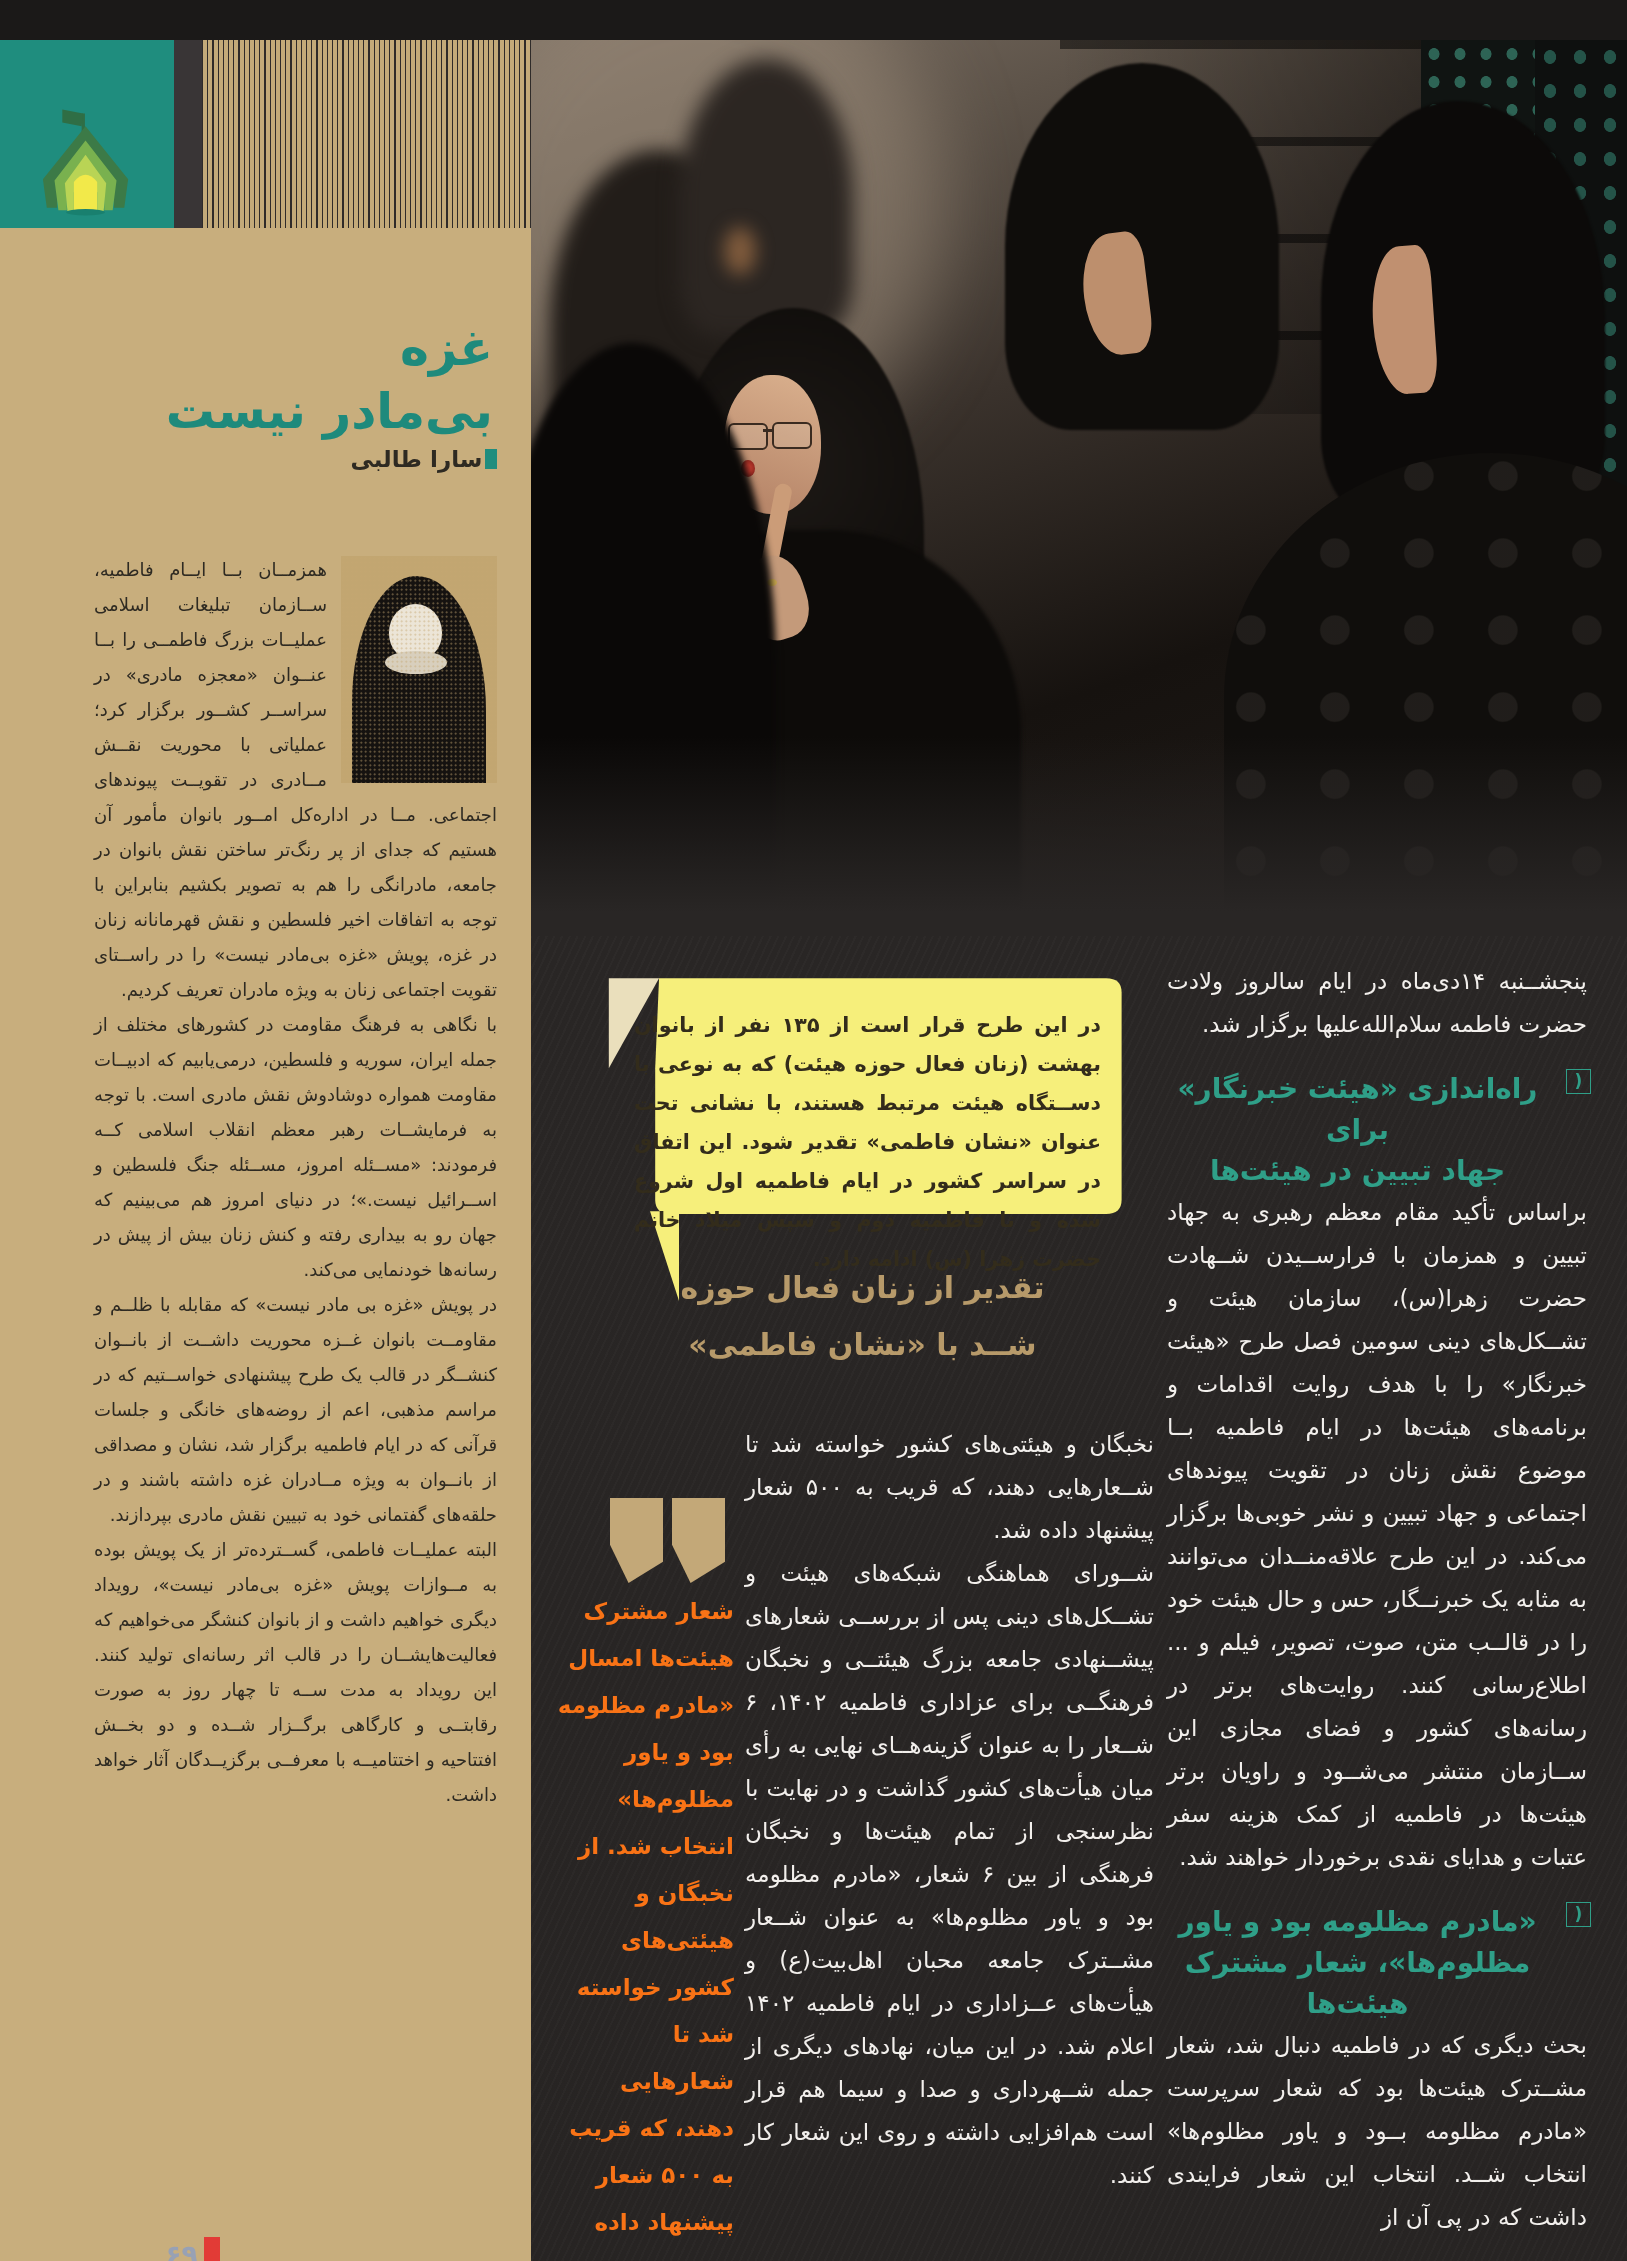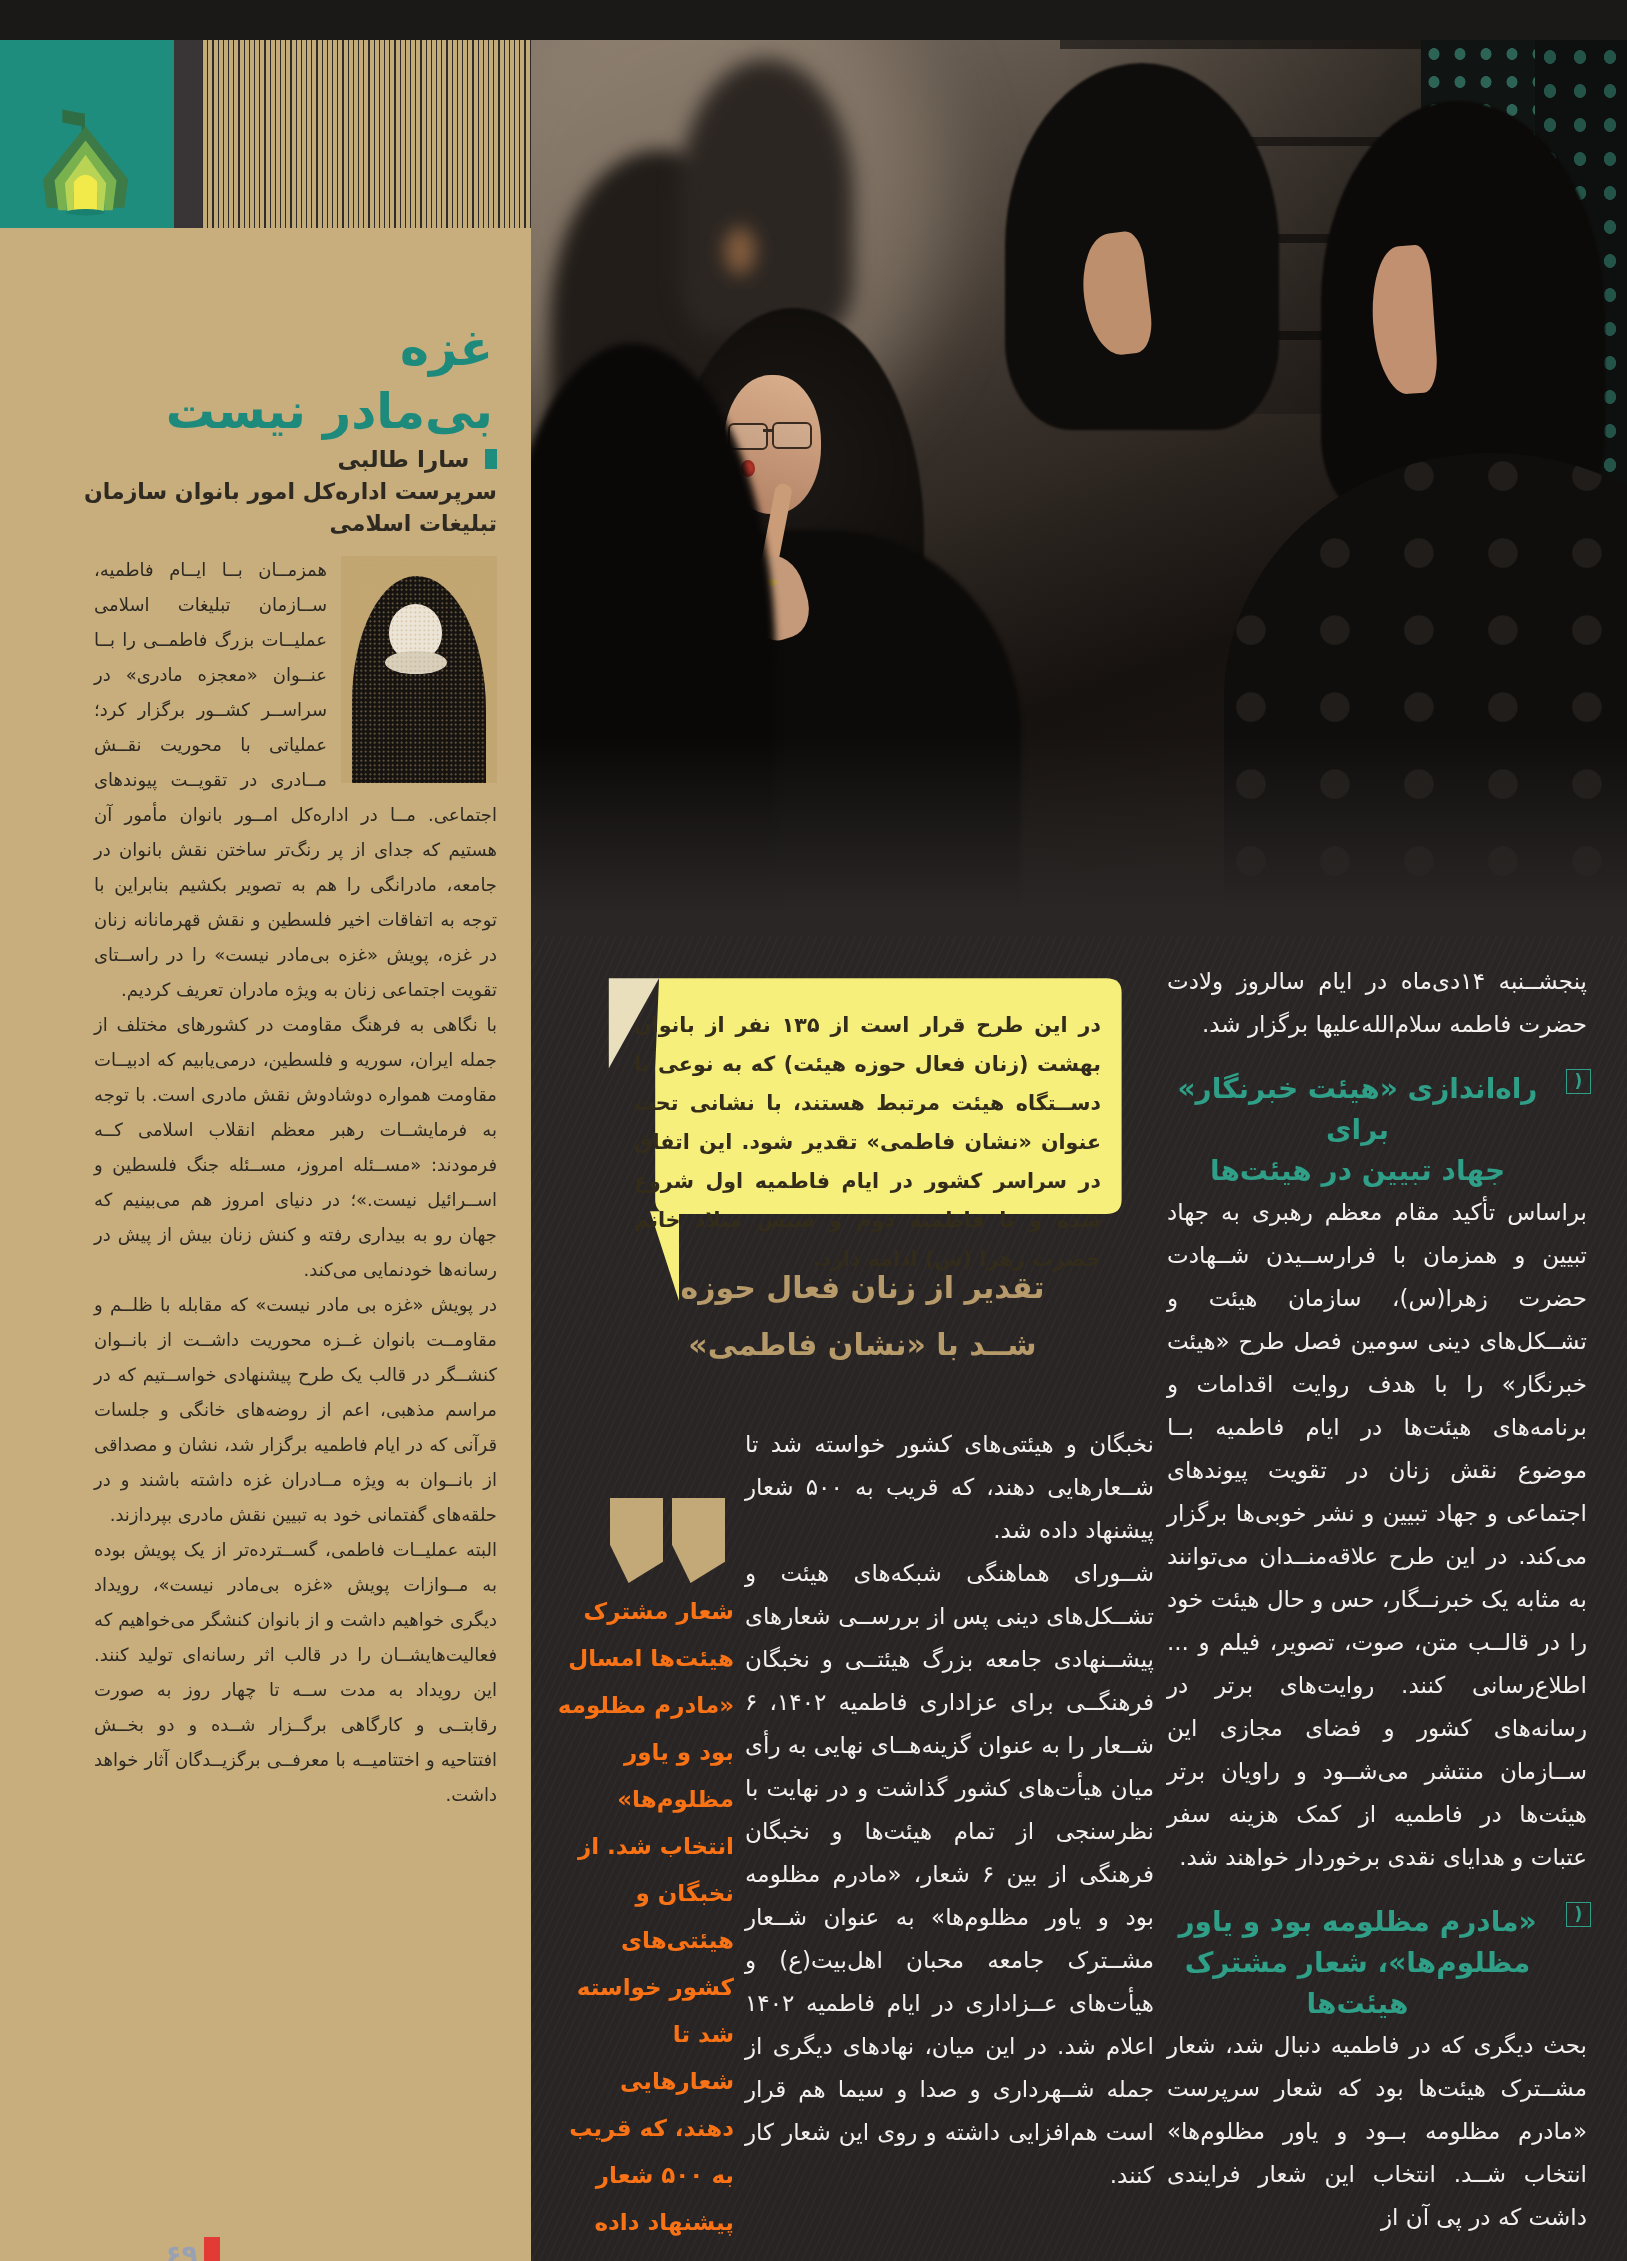--- a/index.html
+++ b/index.html
@@ -13,21 +13,21 @@
   
   .sidebar{position:absolute;left:0;top:0;width:532px;height:2261px;background:#c8ae7d;}
   .logo-square{position:absolute;left:0;top:0;width:175px;height:188px;background:#1f8d7e;}
   .logo-svg{position:absolute;left:31px;top:67px;}
   .dark-strip{position:absolute;left:175px;top:0;width:28px;height:188px;background:#393536;}
   .pinstripes{position:absolute;left:203px;top:0;width:329px;height:188px;
       background:repeating-linear-gradient(90deg,#2f2b29 0 1.3px,#c3aa79 1.3px 5.2px);}
   .sb-title{position:absolute;left:0;top:244px;width:494px;text-align:right;direction:rtl;
       color:#1e8a7c;font-size:49px;font-weight:bold;line-height:63px;}
   .sb-author-row{position:absolute;top:406px;right:34px;direction:rtl;display:flex;
-      align-items:center;gap:16px;}
+      align-items:center;gap:3px;}
   .author-bullet{width:11.6px;height:20.6px;background:#1f8d7e;flex:0 0 auto;}
   .sb-author-name{color:#2e2a22;font-size:23px;font-weight:bold;}
   .sb-role{position:absolute;top:436px;right:34px;width:466px;direction:rtl;text-align:right;
       color:#2e2a22;font-size:22px;font-weight:bold;line-height:32px;}
   .sb-body{position:absolute;top:512px;right:34px;left:95px;direction:rtl;
       text-align:justify;color:#2e2a22;font-size:18px;line-height:35px;}
   .sb-body p{margin:0;}
   .portrait{float:right;width:156px;height:227px;margin:3.9px 0 6.4px 14px;position:relative;
       overflow:hidden;background:#c2a671;}
   .p-chador{position:absolute;left:7%;top:9%;width:86%;height:96%;background:#151210;
@@ -154,24 +154,20 @@
 
     <h1 class="sb-title">
       <div>غزه</div>
       <div>بی‌مادر نیست</div>
     </h1>
 
     <div class="sb-author-row">
       <span class="author-bullet"></span>
       <span class="sb-author-name">سارا طالبی</span>
     </div>
-    <div class="sb-role">
-      <div>سرپرست اداره‌کل امور بانوان سازمان</div>
-      <div>تبلیغات اسلامی</div>
-    </div>
 
     <div class="sb-body">
       <div class="portrait">
         <div class="p-chador"></div>
         <div class="p-face"></div>
         <div class="p-scarf"></div>
         <div class="p-dots"></div>
       </div>
       <p>همزمــان بــا ایــام فاطمیه، ســازمان تبلیغات اسلامی عملیــات بزرگ فاطمــی را بــا عنــوان «معجزه مادری» در سراســر کشــور برگزار کرد؛ عملیاتی با محوریت نقــش مــادری در تقویــت پیوندهای اجتماعی. مــا در اداره‌کل امــور بانوان مأمور آن هستیم که جدای از پر رنگ‌تر ساختن نقش بانوان در جامعه، مادرانگی را هم به تصویر بکشیم بنابراین با توجه به اتفاقات اخیر فلسطین و نقش قهرمانانه زنان در غزه، پویش «غزه بی‌مادر نیست» را در راســتای تقویت اجتماعی زنان به ویژه مادران تعریف کردیم.</p>
       <p>با نگاهی به فرهنگ مقاومت در کشورهای مختلف از جمله ایران، سوریه و فلسطین، درمی‌یابیم که ادبیــات مقاومت همواره دوشادوش نقش مادری است. با توجه به فرمایشــات رهبر معظم انقلاب اسلامی کــه فرمودند: «مســئله امروز، مســئله جنگ فلسطین و اســرائیل نیست.»؛ در دنیای امروز هم می‌بینیم که جهان رو به بیداری رفته و کنش زنان بیش از پیش در رسانه‌ها خودنمایی می‌کند.</p>

